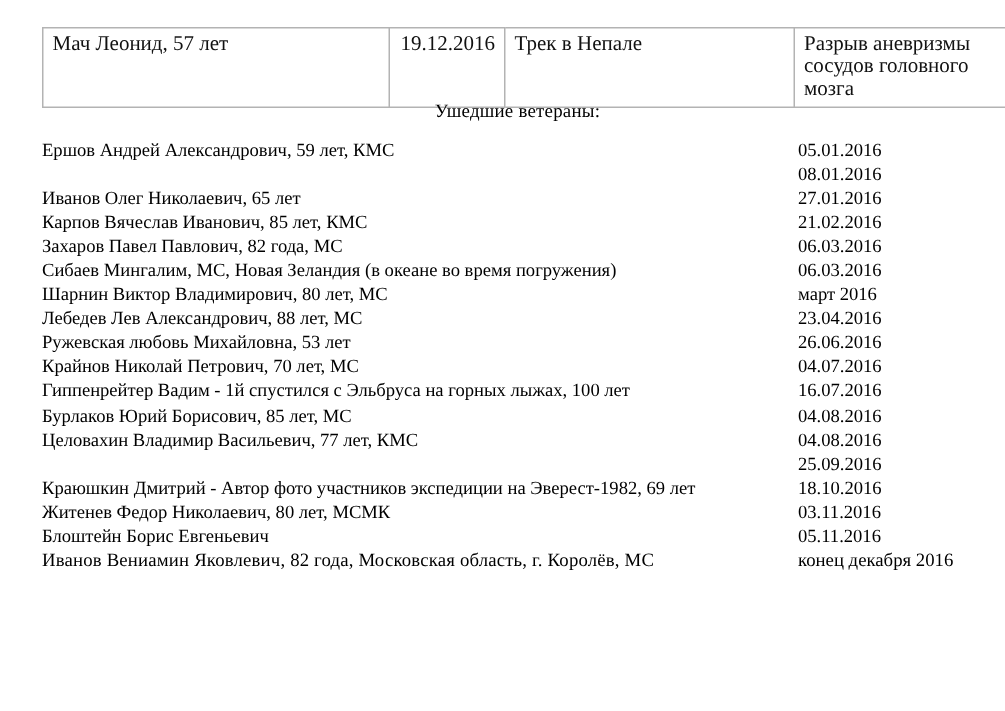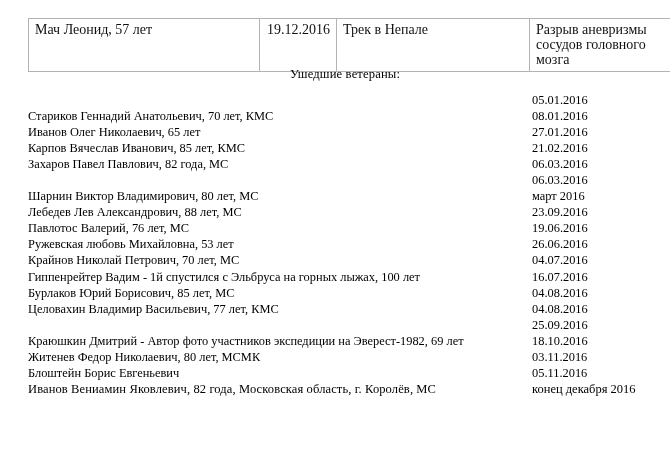--- a/index.html
+++ b/index.html
@@ -94,29 +94,28 @@
       <td class="col-date">19.12.2016</td>
       <td class="col-place">Трек в Непале</td>
       <td class="col-cause">Разрыв аневризмы сосудов головного мозга</td>
     </tr>
   </tbody>
 </table>
 
 <div class="section-title">Ушедшие ветераны:</div>
 
 <div class="list" id="veterans-list">
-    <div class="row"><span class="when">05.01.2016</span></div>
-    <div class="row"><span class="who">Стариков Геннадий Анатольевич, 70 лет, КМС</span><span class="when">08.01.2016</span></div>
+    <div class="row"><span class="who">Ершов Андрей Александрович, 59 лет, КМС</span><span class="when">05.01.2016</span></div>
+    <div class="row"><span class="when">08.01.2016</span></div>
     <div class="row"><span class="who">Иванов Олег Николаевич, 65 лет</span><span class="when">27.01.2016</span></div>
     <div class="row"><span class="who">Карпов Вячеслав Иванович, 85 лет, КМС</span><span class="when">21.02.2016</span></div>
     <div class="row"><span class="who">Захаров Павел Павлович, 82 года, МС</span><span class="when">06.03.2016</span></div>
-    <div class="row"><span class="when">06.03.2016</span></div>
+    <div class="row"><span class="who">Сибаев Мингалим, МС, Новая Зеландия (в океане во время погружения)</span><span class="when">06.03.2016</span></div>
     <div class="row"><span class="who">Шарнин Виктор Владимирович, 80 лет, МС</span><span class="when">март 2016</span></div>
-    <div class="row"><span class="who">Лебедев Лев Александрович, 88 лет, МС</span><span class="when">23.09.2016</span></div>
-    <div class="row"><span class="who">Павлотос Валерий, 76 лет, МС</span><span class="when">19.06.2016</span></div>
+    <div class="row"><span class="who">Лебедев Лев Александрович, 88 лет, МС</span><span class="when">23.04.2016</span></div>
     <div class="row"><span class="who">Ружевская любовь Михайловна, 53 лет</span><span class="when">26.06.2016</span></div>
     <div class="row"><span class="who">Крайнов Николай Петрович, 70 лет, МС</span><span class="when">04.07.2016</span></div>
     <div class="row"><span class="who">Гиппенрейтер Вадим - 1й спустился с Эльбруса на горных лыжах, 100 лет</span><span class="when">16.07.2016</span></div>
     <div class="row"><span class="who">Бурлаков Юрий Борисович, 85 лет, МС</span><span class="when">04.08.2016</span></div>
     <div class="row"><span class="who">Целовахин Владимир Васильевич, 77 лет, КМС</span><span class="when">04.08.2016</span></div>
     <div class="row"><span class="when">25.09.2016</span></div>
     <div class="row"><span class="who">Краюшкин Дмитрий - Автор фото участников экспедиции на Эверест-1982, 69 лет</span><span class="when">18.10.2016</span></div>
     <div class="row"><span class="who">Житенев Федор Николаевич, 80 лет, МСМК</span><span class="when">03.11.2016</span></div>
     <div class="row"><span class="who">Блоштейн Борис Евгеньевич</span><span class="when">05.11.2016</span></div>
     <div class="row last"><span class="who">Иванов Вениамин Яковлевич, 82 года, Московская область, г. Королёв, МС</span><span class="when">конец декабря 2016</span></div>

